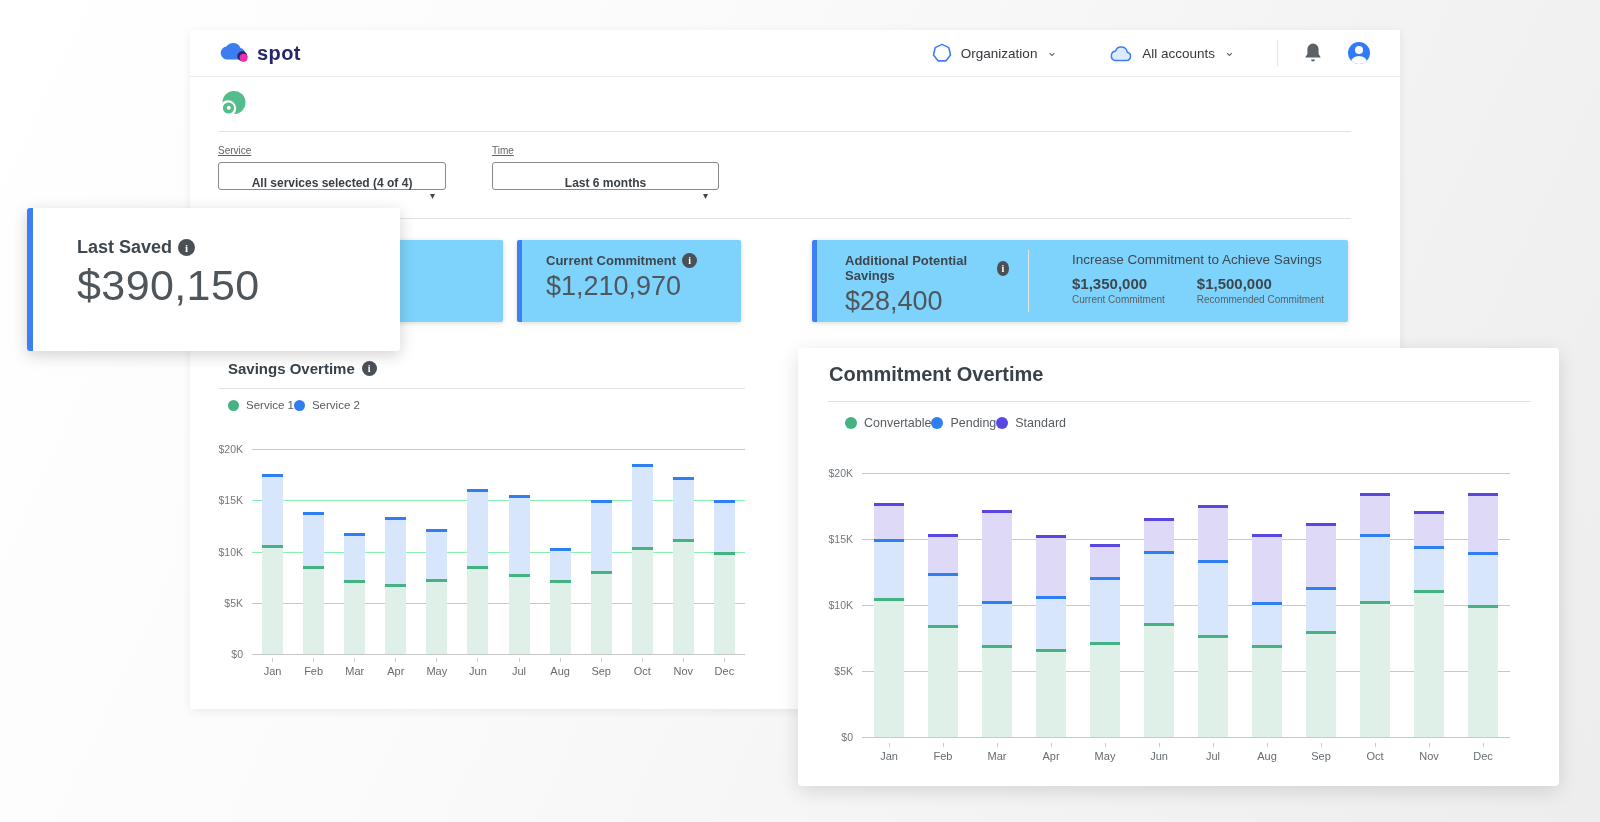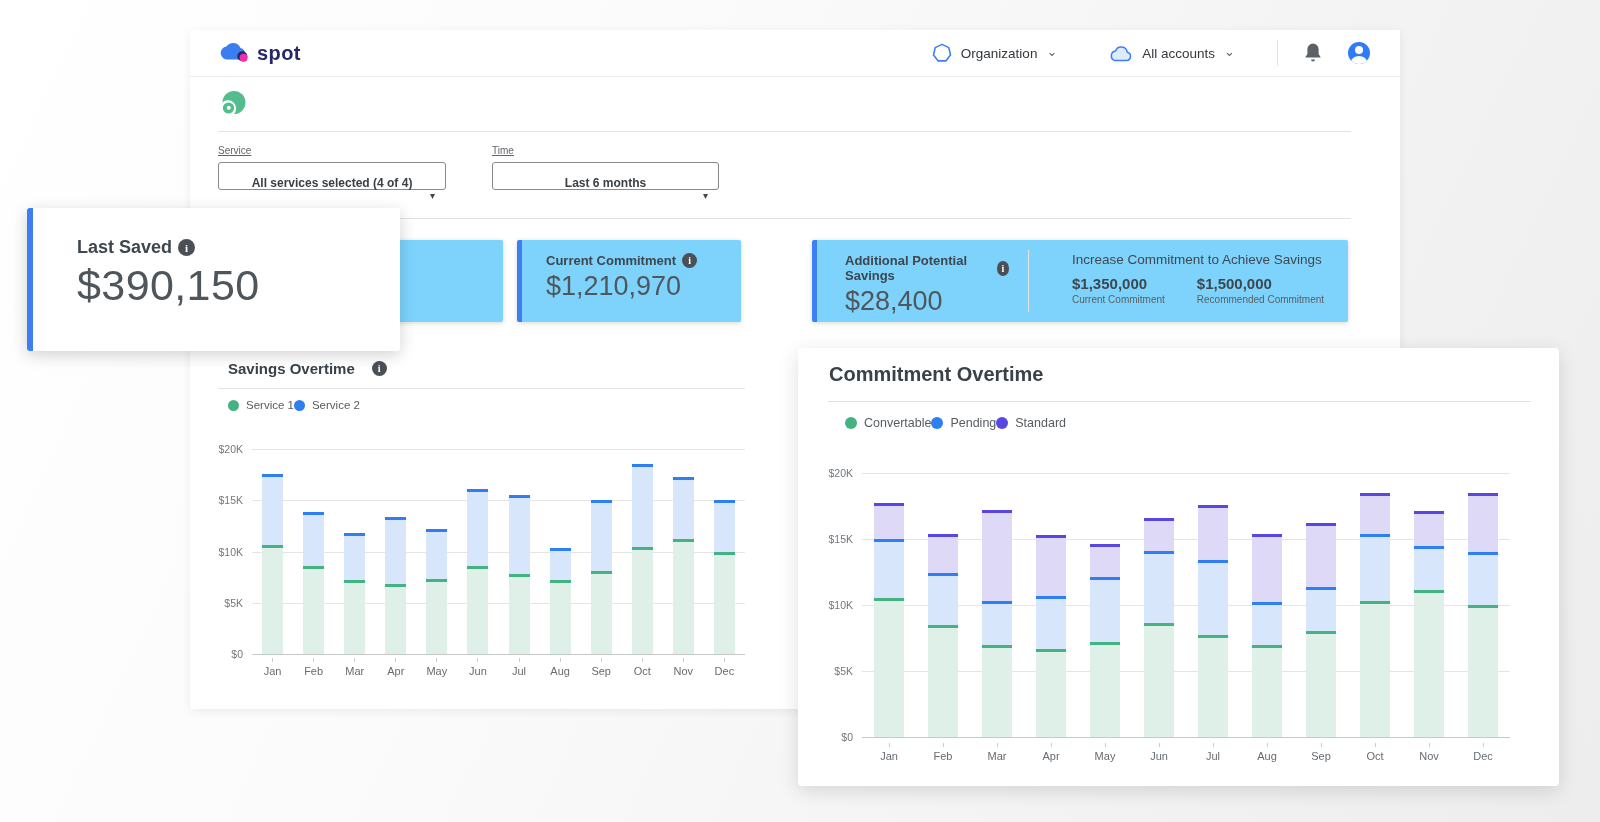--- a/index.html
+++ b/index.html
@@ -63,32 +63,32 @@
 
   
   .total-card { position:absolute; left:27px; top:208px; width:373px; height:143px;
                 background:#fff; border-left:6px solid #3d7ff3; border-radius:3px;
                 box-shadow:0 4px 16px rgba(0,0,0,0.18); z-index:6; }
   .total-card .card-label { margin:29px 0 0 44px; font-size:18px; }
   .total-card .info-icon { width:17px; height:17px; font-size:11px; }
   .total-value { margin:3px 0 0 44px; font-size:43px; color:#4e555b; letter-spacing:0.4px; }
 
   
-  .section-title { position:absolute; display:flex; align-items:center; gap:17px;
+  .section-title { position:absolute; display:flex; align-items:center; gap:7px;
                    font-size:15px; font-weight:700; color:#39424a; }
   .savings-title { left:38px; top:330px; }
   .savings-divider { left:28px; width:527px; top:358px; }
   .legend { position:absolute; display:flex; }
   .savings-legend { left:38px; top:369px; }
   .legend-item { display:flex; align-items:center; gap:7px; font-size:11.5px; color:#565c61; cursor:pointer; }
   .legend-dot { width:11px; height:11px; border-radius:50%; }
 
   .plot { position:absolute; }
   .savings-plot { left:62px; top:419px; width:493px; height:205px; }
-  .gridline { position:absolute; left:0; right:0; height:1px; background:#e5e5e5; }
+  .gridline { position:absolute; left:0; right:0; height:1px; background:#86efac; }
   .gridline.zero { background:#c6c9cc; }
   .ytick { position:absolute; right:calc(100% + 9px); top:0; transform:translateY(-50%);
            font-size:10.5px; color:#72787d; white-space:nowrap; }
   .bars { position:absolute; left:0; right:0; top:0; bottom:0; display:flex;
           justify-content:space-around; align-items:flex-end; }
   .bar { display:flex; flex-direction:column-reverse; height:100%; justify-content:flex-start; }
   [data-chart="savings"] .bar { width:21px; }
   [data-chart="commitment"] .bar { width:30px; }
   .seg { width:100%; }
   .months { position:absolute; display:flex; justify-content:space-around; }

